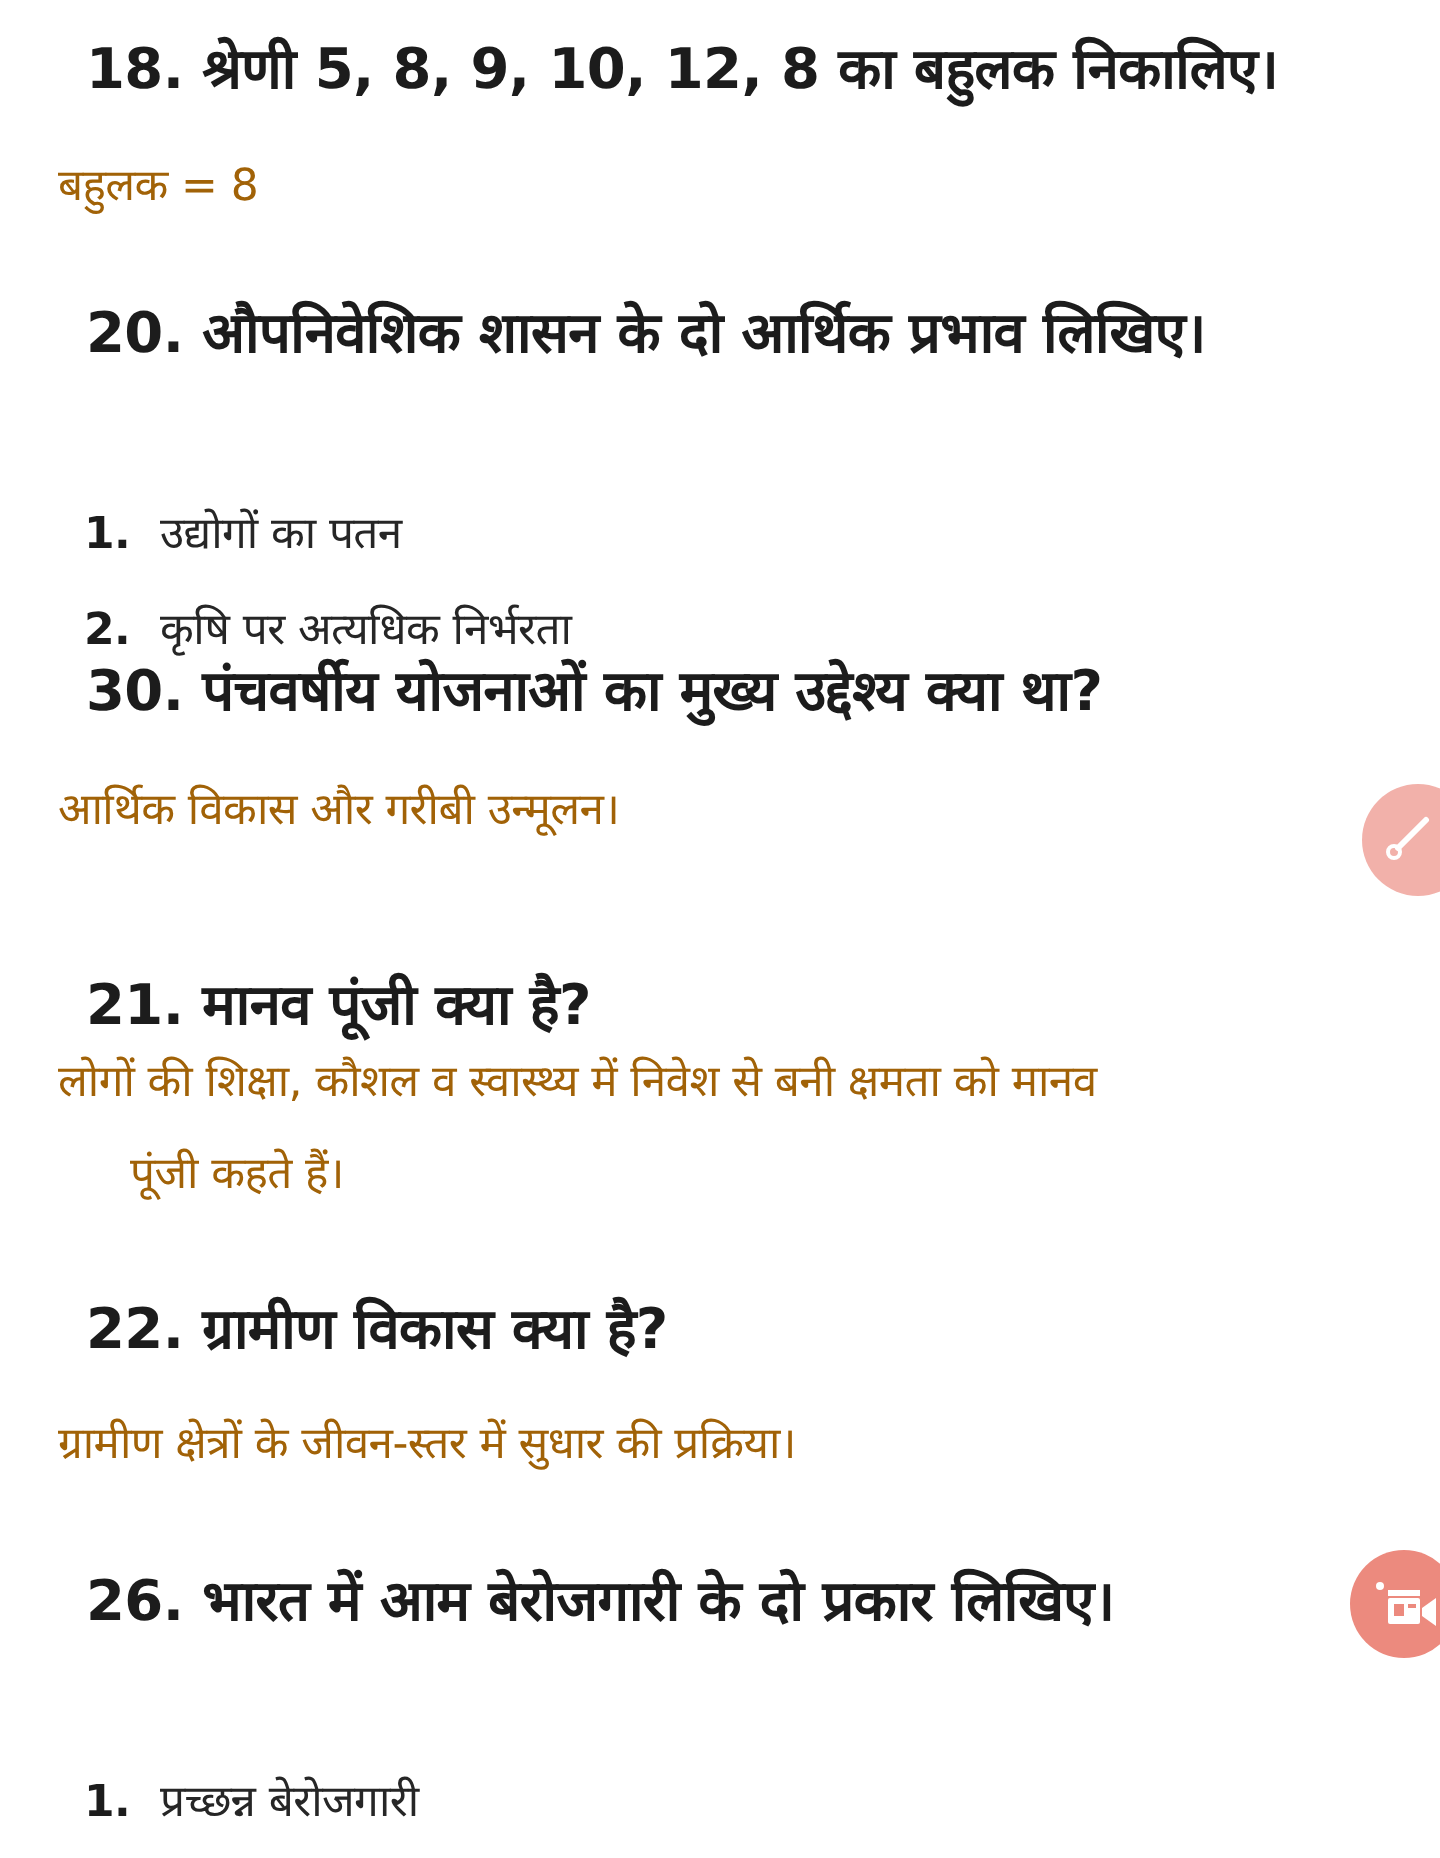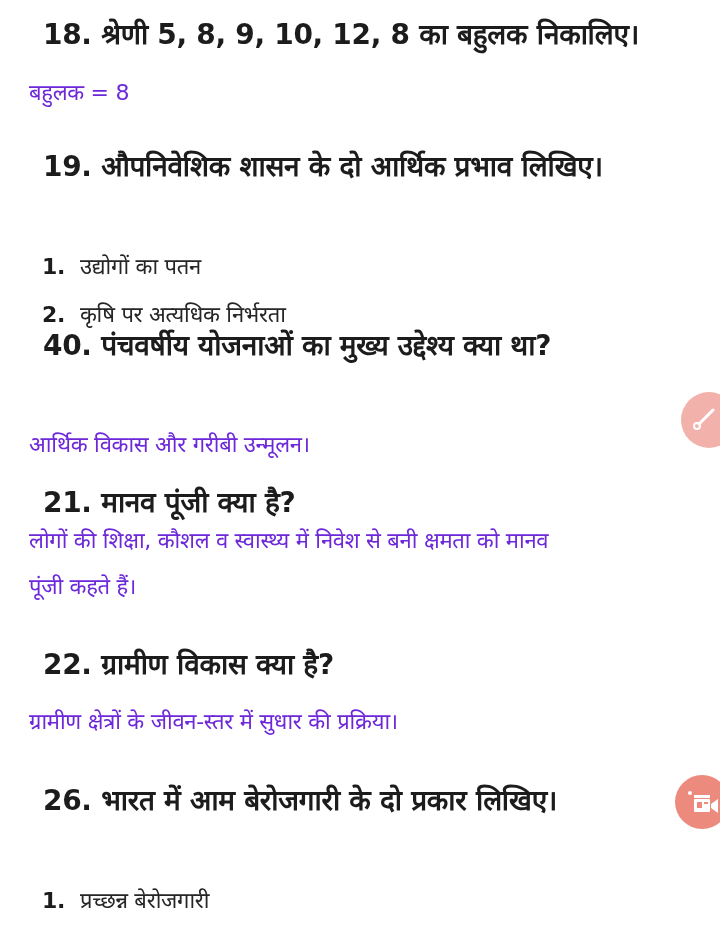--- a/index.html
+++ b/index.html
@@ -21,21 +21,21 @@
       font-size: 28px;
       font-weight: bold;
       color: #1c1c1c;
       white-space: nowrap;
       letter-spacing: -0.3px;
     }
     .a {
       position: absolute;
       left: 29px;
       font-size: 22px;
-      color: #6d28d9;
+      color: #a16207;
       white-space: nowrap;
       letter-spacing: -0.3px;
     }
     .li {
       position: absolute;
       left: 42px;
       font-size: 22px;
       color: #262626;
       white-space: nowrap;
       letter-spacing: -0.3px;
@@ -68,34 +68,34 @@
       width: 54px;
       height: 54px;
     }
   </style>
 </head>
 <body>
 
 <div class="q" style="top:14px;">18. श्रेणी 5, 8, 9, 10, 12, 8 का बहुलक निकालिए।</div>
 <div class="a" style="top:76px;">बहुलक = 8</div>
 
-<div class="q" style="top:146px;">19. औपनिवेशिक शासन के दो आर्थिक प्रभाव लिखिए।</div>
+<div class="q" style="top:146px;">20. औपनिवेशिक शासन के दो आर्थिक प्रभाव लिखिए।</div>
 <div class="li" style="top:204px;">
   <span class="num">1.</span><span>उद्योगों का पतन</span>
 </div>
 <div class="li" style="top:252px;">
   <span class="num">2.</span><span>कृषि पर अत्यधिक निर्भरता</span>
 </div>
 
-<div class="q" style="top:325px;">40. पंचवर्षीय योजनाओं का मुख्य उद्देश्य क्या था?</div>
-<div class="a" style="top:388px;margin-top:40px;">आर्थिक विकास और गरीबी उन्मूलन।</div>
+<div class="q" style="top:325px;">30. पंचवर्षीय योजनाओं का मुख्य उद्देश्य क्या था?</div>
+<div class="a" style="top:388px;">आर्थिक विकास और गरीबी उन्मूलन।</div>
 
 <div class="q" style="top:462px;margin-top:20px;">21. मानव पूंजी क्या है?</div>
 <div class="a" style="top:524px;text-align:center;">लोगों की शिक्षा, कौशल व स्वास्थ्य में निवेश से बनी क्षमता को मानव</div>
-<div class="a" style="top:570px;">पूंजी कहते हैं।</div>
+<div class="a" style="top:570px;margin-left:36px;">पूंजी कहते हैं।</div>
 
 <div class="q" style="top:644px;">22. ग्रामीण विकास क्या है?</div>
 <div class="a" style="top:705px;">ग्रामीण क्षेत्रों के जीवन-स्तर में सुधार की प्रक्रिया।</div>
 
 <div class="q" style="top:780px;">26. भारत में आम बेरोजगारी के दो प्रकार लिखिए।</div>
 <div class="li" style="top:838px;">
   <span class="num">1.</span><span>प्रच्छन्न बेरोजगारी</span>
 </div>
 <div class="li" style="top:884px;font-style:italic;">
   <span class="num">2.</span><span>मौसमी बेरोजगारी</span>

